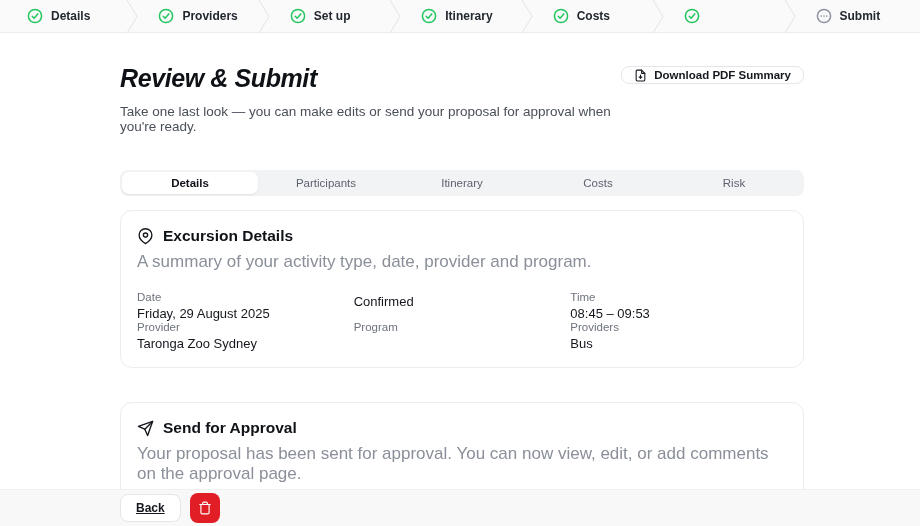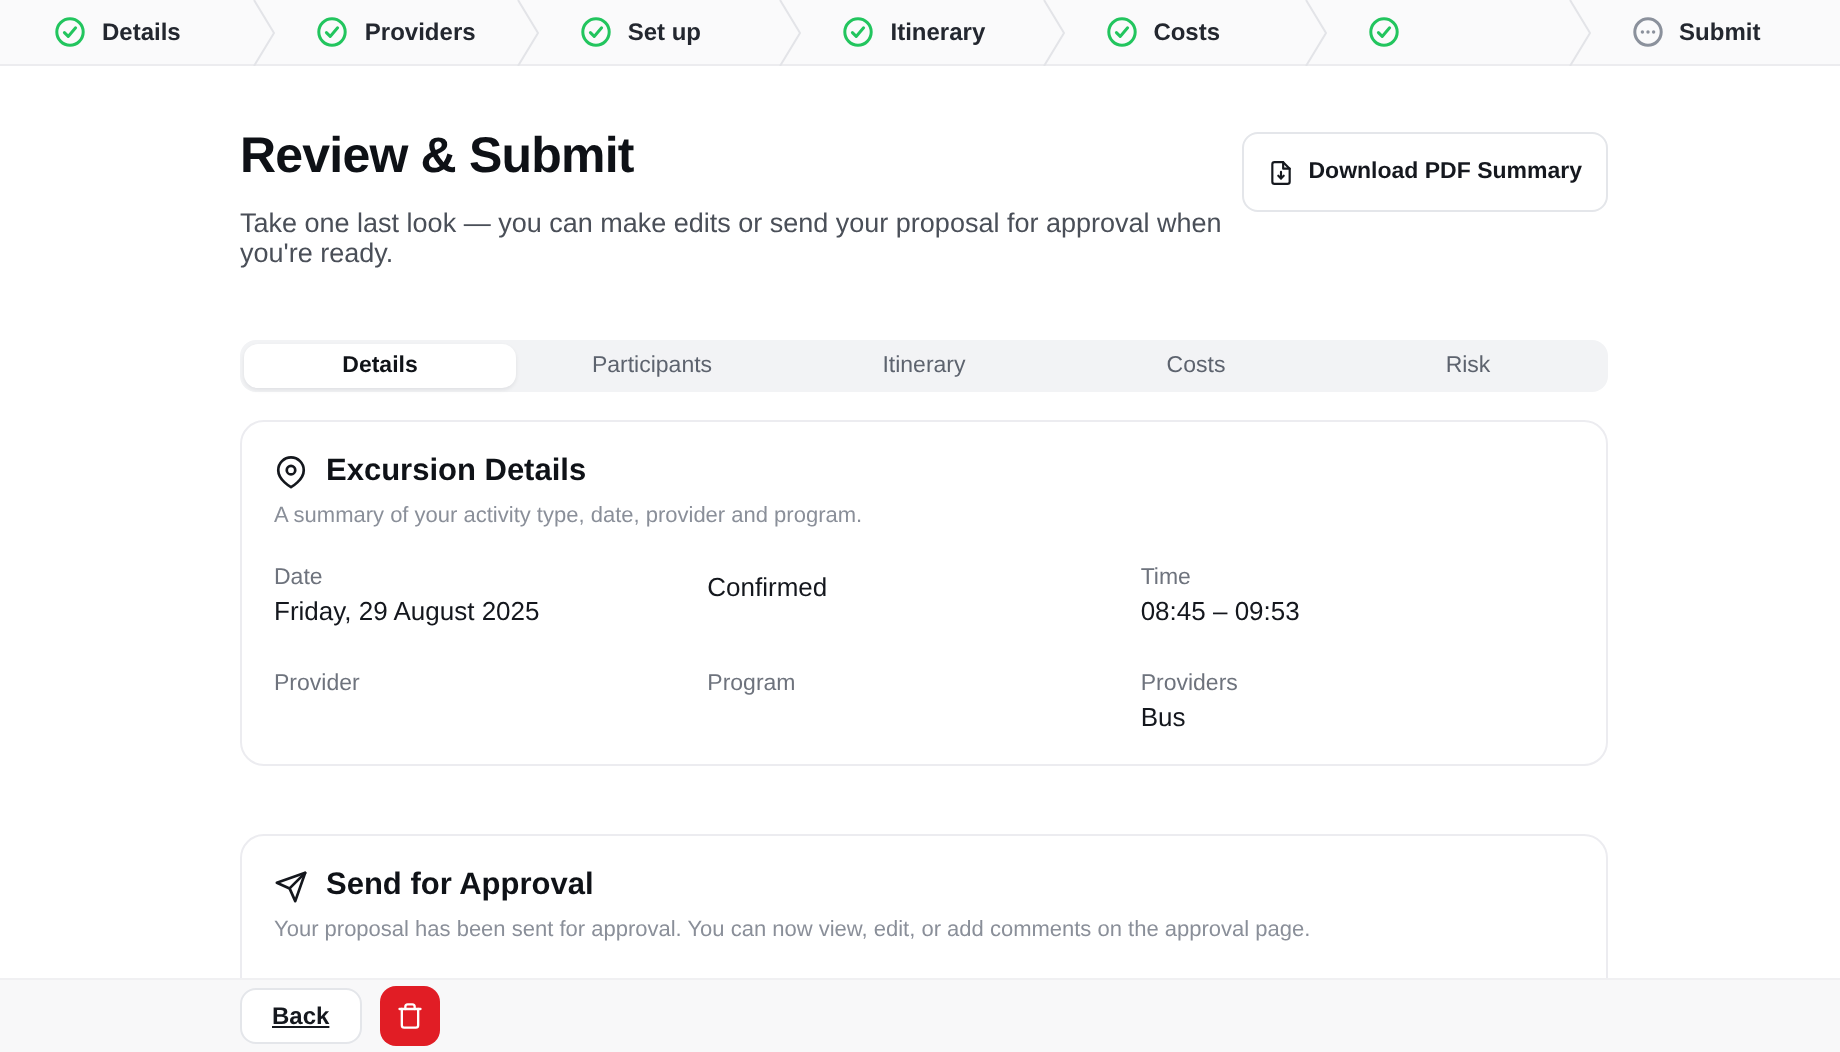--- a/index.html
+++ b/index.html
@@ -45,31 +45,32 @@
     display: flex;
     justify-content: space-between;
     align-items: flex-start;
     margin-top: 31px;
   }
   h1.page-title {
     font-size: 25px;
     font-weight: 800;
     letter-spacing: -0.4px;
     color: #0e1116;
+    font-style: italic;
   }
   .page-subtitle {
     margin-top: 11px;
     font-size: 13.5px;
     color: #4a4f58;
   }
   .btn-download {
     display: inline-flex;
     align-items: center;
     gap: 7px;
-    height: 40px;
+    height: 18px;
     padding: 0 12px;
     background: #fff;
     border: 1px solid #e4e6ea;
     border-radius: 8px;
     font-family: inherit;
     font-size: 11.5px;
     font-weight: 700;
     color: #15181e;
     cursor: pointer;
     margin-top: 2px;
@@ -107,27 +108,26 @@
   .card {
     margin-top: 14px;
     border: 1px solid #ececf0;
     border-radius: 12px;
     padding: 16px;
     background: #fff;
   }
   .card + .card { margin-top: 34px; }
   .card-title-row { display: flex; align-items: center; gap: 9px; }
   .card-title { font-size: 15.5px; font-weight: 800; color: #0f1217; }
-  .card-subtitle { margin-top: 7px; font-size: 11px; color: #8a8f99; }
+  .card-subtitle { margin-top: 7px; font-size: 17px; color: #8a8f99; }
 
   .fields-grid {
     margin-top: 19px;
     display: grid;
     grid-template-columns: repeat(3, 1fr);
-    row-gap: 23px;
   }
   .field-label { font-size: 11.5px; color: #6e737d; }
   .field-value { margin-top: 3px; font-size: 13px; font-weight: 500; color: #14171d; min-height: 15px; }
 
   .approval-card { height: 130px; }
   .select-approver-label {
     margin-top: 23px;
     font-size: 12.5px;
     font-weight: 700;
     color: #0f1217;
@@ -311,20 +311,21 @@
       </div>
       <div class="field">
         <div class="field-value">Confirmed</div>
       </div>
       <div class="field">
         <div class="field-label">Time</div>
         <div class="field-value">08:45 – 09:53</div>
       </div>
       <div class="field">
         <div class="field-label">Provider</div>
+        <div class="field-value">Taronga Zoo Sydney</div>
       </div>
       <div class="field">
         <div class="field-label">Program</div>
         <div class="field-value"></div>
       </div>
       <div class="field">
         <div class="field-label">Providers</div>
         <div class="field-value">Bus</div>
       </div>
     </div>

